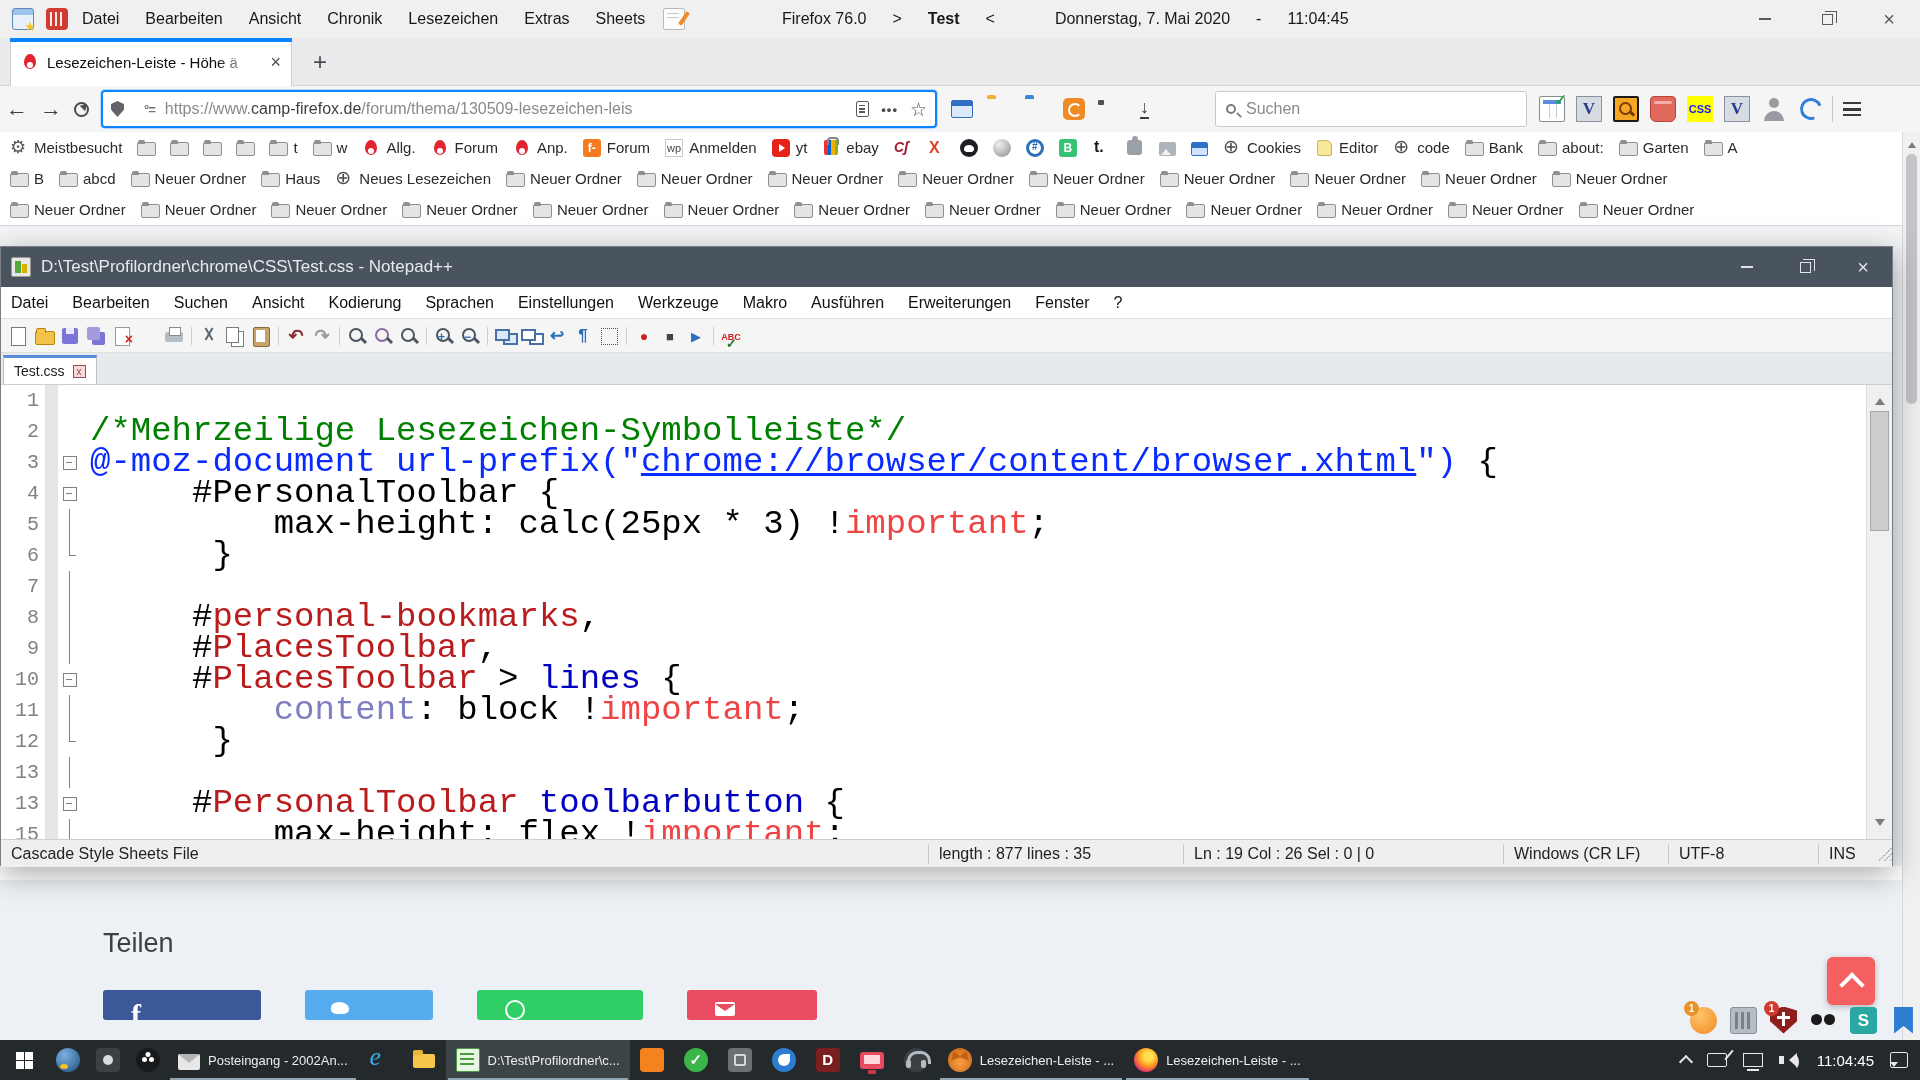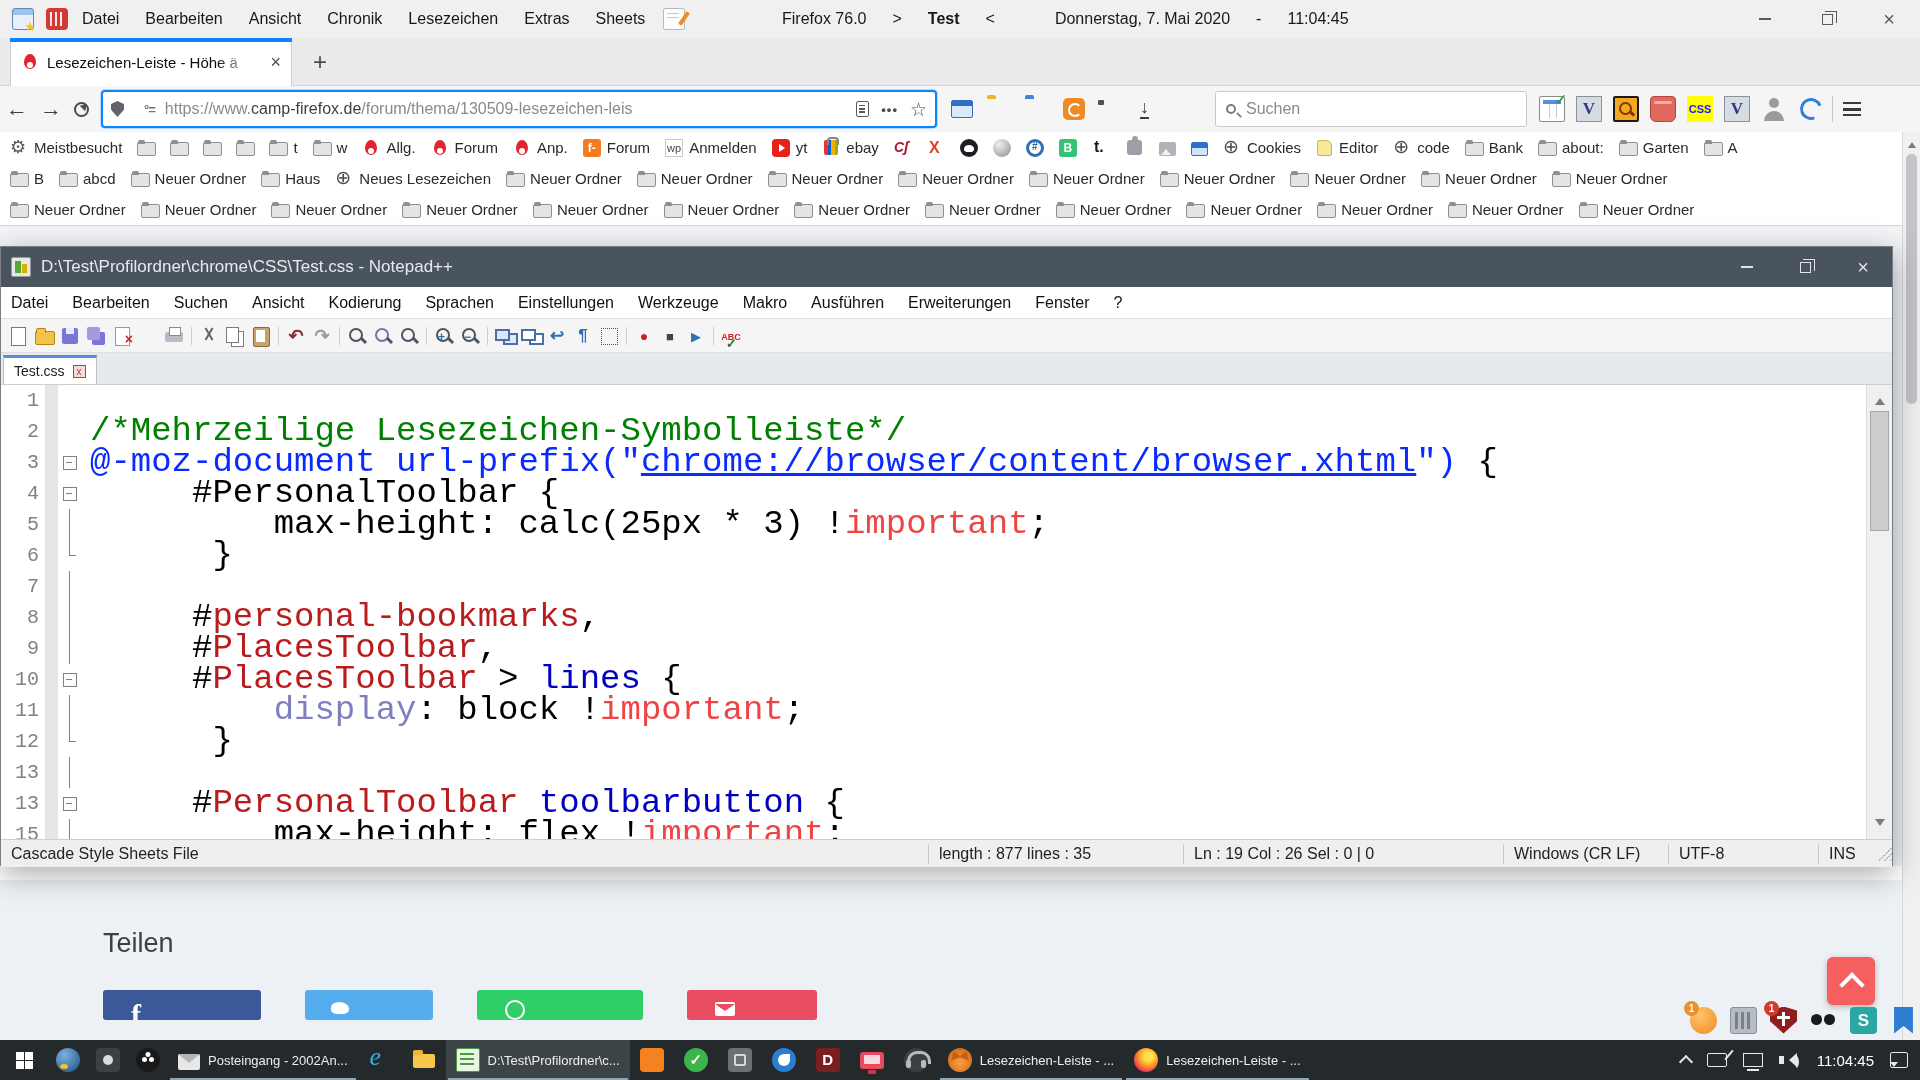--- a/index.html
+++ b/index.html
@@ -765,21 +765,21 @@
         <div class="cl">
           <span class="ln">10</span>
           <span class="bmk"></span>
           <span class="fm f-box"></span>
           <span class="ct"><span class="tk-blk">     #</span><span class="tk-sel">PlacesToolbar</span><span class="tk-blk"> &gt; </span><span class="tk-ele">lines</span><span class="tk-blk"> {</span></span>
         </div>
         <div class="cl">
           <span class="ln">11</span>
           <span class="bmk"></span>
           <span class="fm f-line"></span>
-          <span class="ct"><span class="tk-prp">         display</span><span class="tk-blk">: block !</span><span class="tk-imp">important</span><span class="tk-blk">;</span></span>
+          <span class="ct"><span class="tk-prp">         content</span><span class="tk-blk">: block !</span><span class="tk-imp">important</span><span class="tk-blk">;</span></span>
         </div>
         <div class="cl">
           <span class="ln">12</span>
           <span class="bmk"></span>
           <span class="fm f-end"></span>
           <span class="ct"><span class="tk-blk">      }</span></span>
         </div>
         <div class="cl">
           <span class="ln">13</span>
           <span class="bmk"></span>

